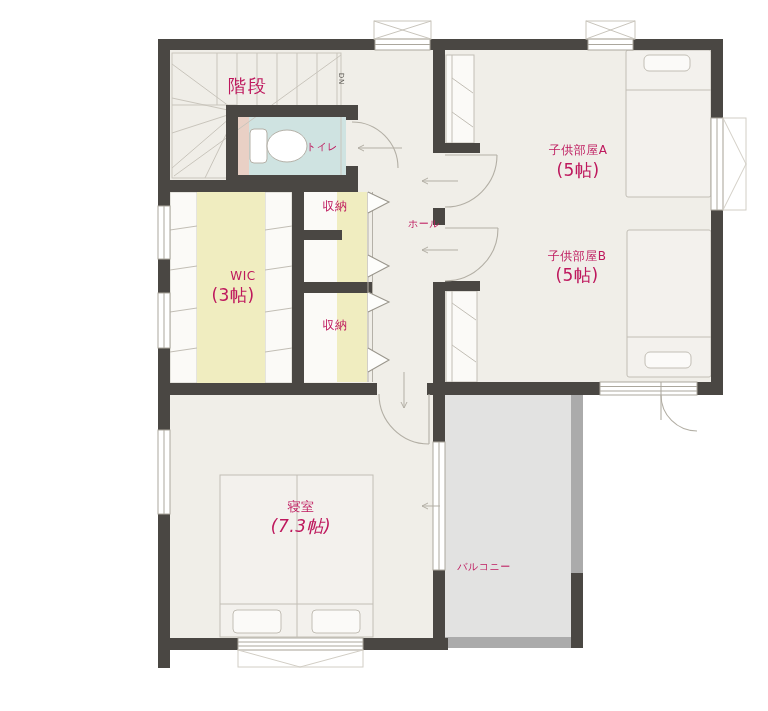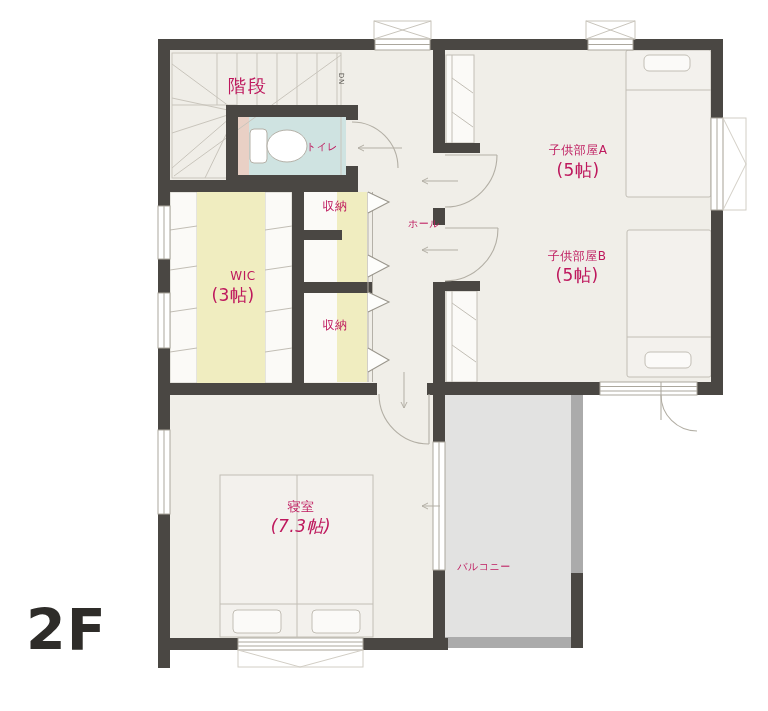--- a/index.html
+++ b/index.html
@@ -288,15 +288,14 @@
 <div class="label lbl-room" style="left:243px;top:277px;">WIC</div>
 <div class="label lbl-size" style="left:233px;top:296px;">(3帖)</div>
 <div class="label lbl-room" style="left:335px;top:326px;">収納</div>
 <div class="label lbl-room" style="left:578px;top:151px;">子供部屋A</div>
 <div class="label lbl-size" style="left:578px;top:171px;">(5帖)</div>
 <div class="label lbl-room" style="left:577px;top:257px;">子供部屋B</div>
 <div class="label lbl-size" style="left:577px;top:276px;">(5帖)</div>
 <div class="label lbl-room" style="left:301px;top:507px;font-size:13px;">寝室</div>
 <div class="label lbl-size" style="left:301px;top:527px;font-style:italic;">(7.3帖)</div>
 <div class="label lbl-small" style="left:484px;top:549px;margin-top:18px;">バルコニー</div>
-<div class="lbl-floor">2F</div>
 
 </div>
 
 </body></html>

